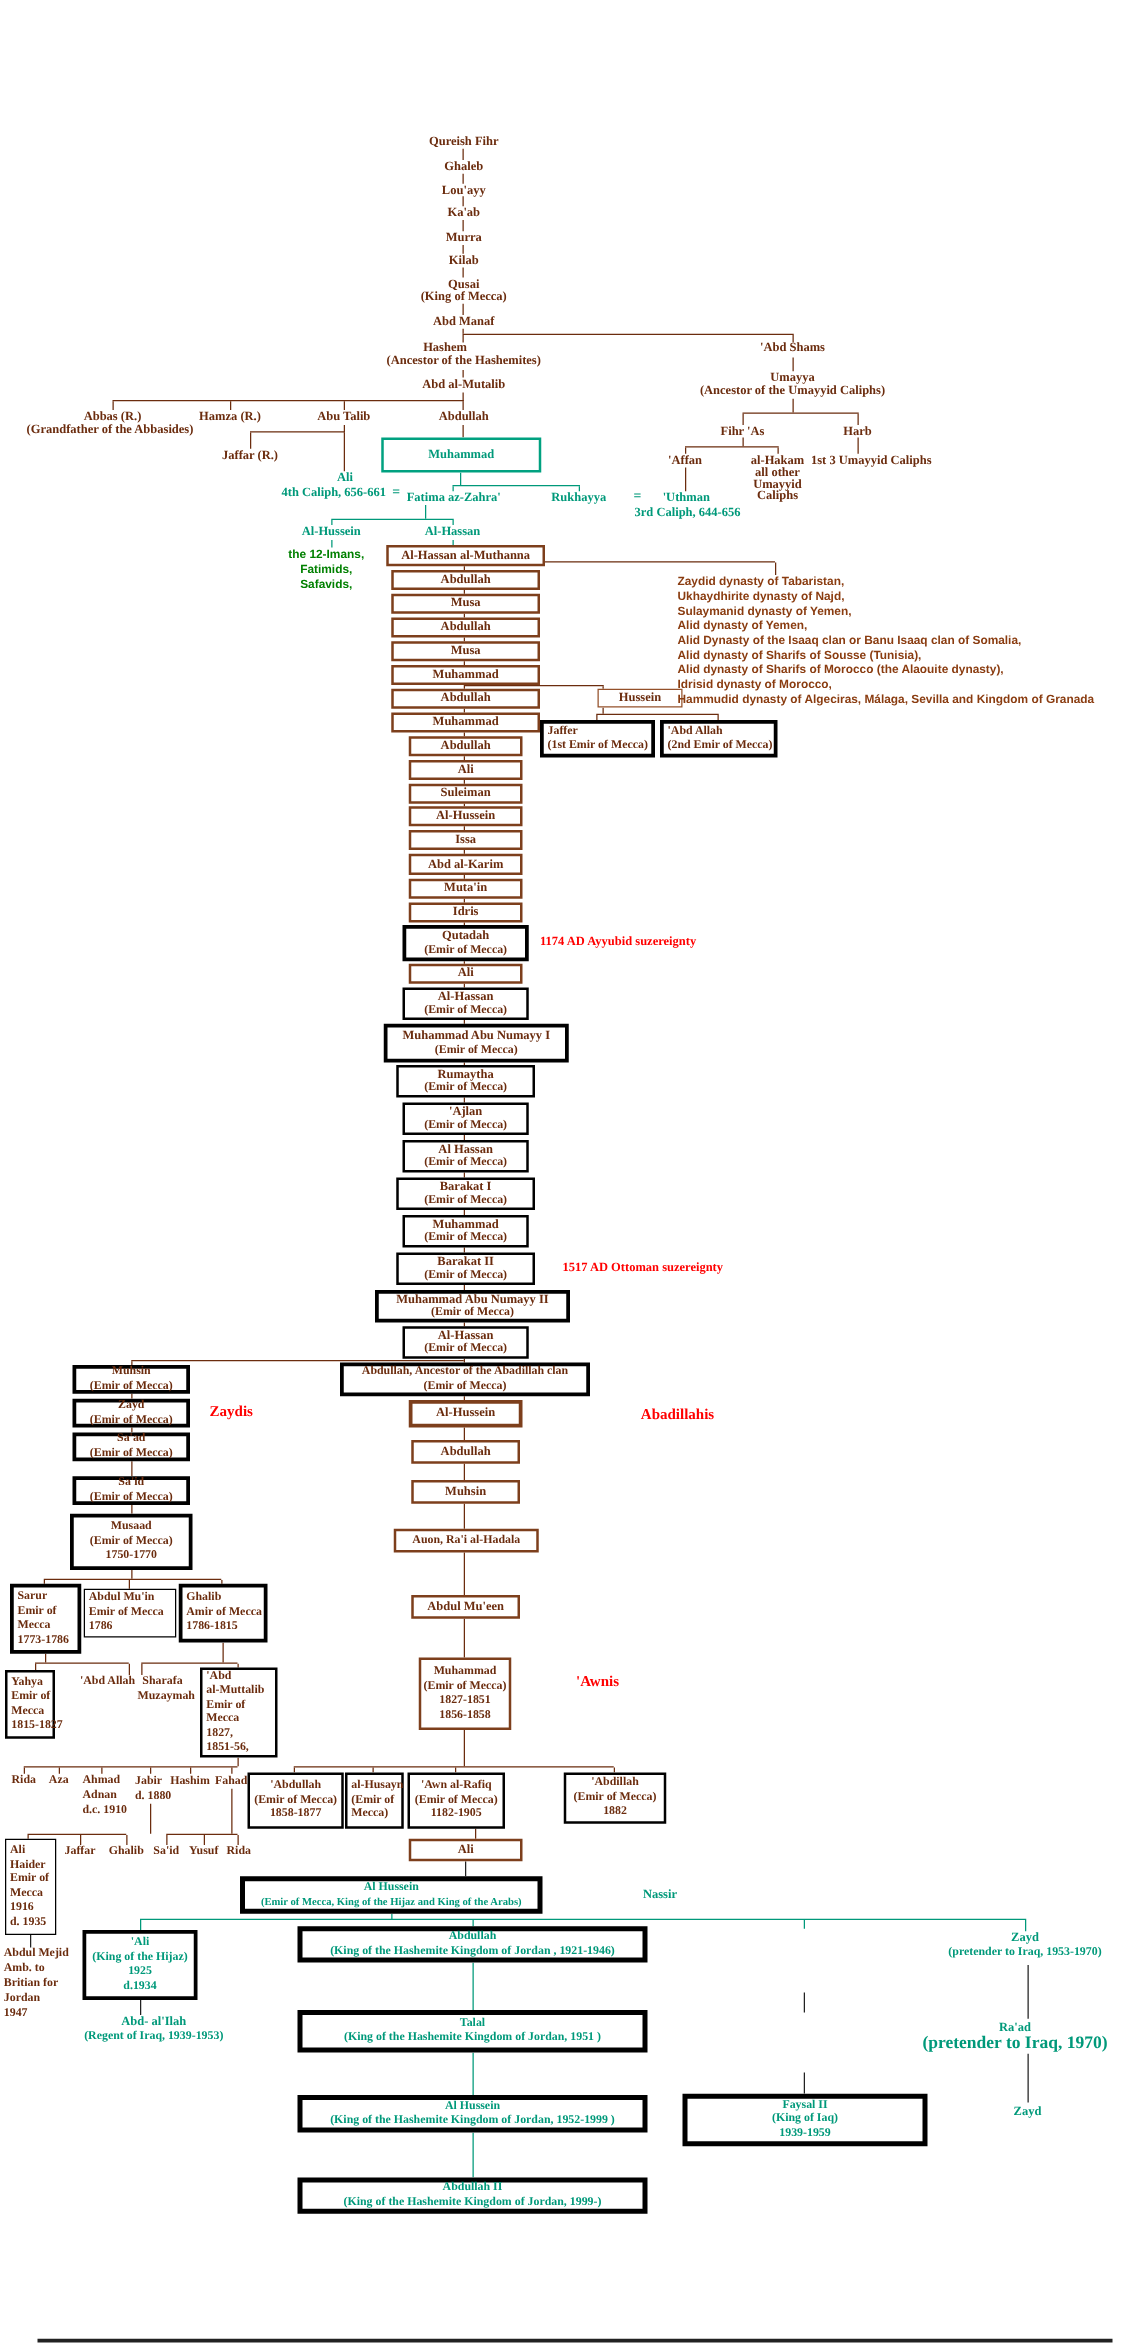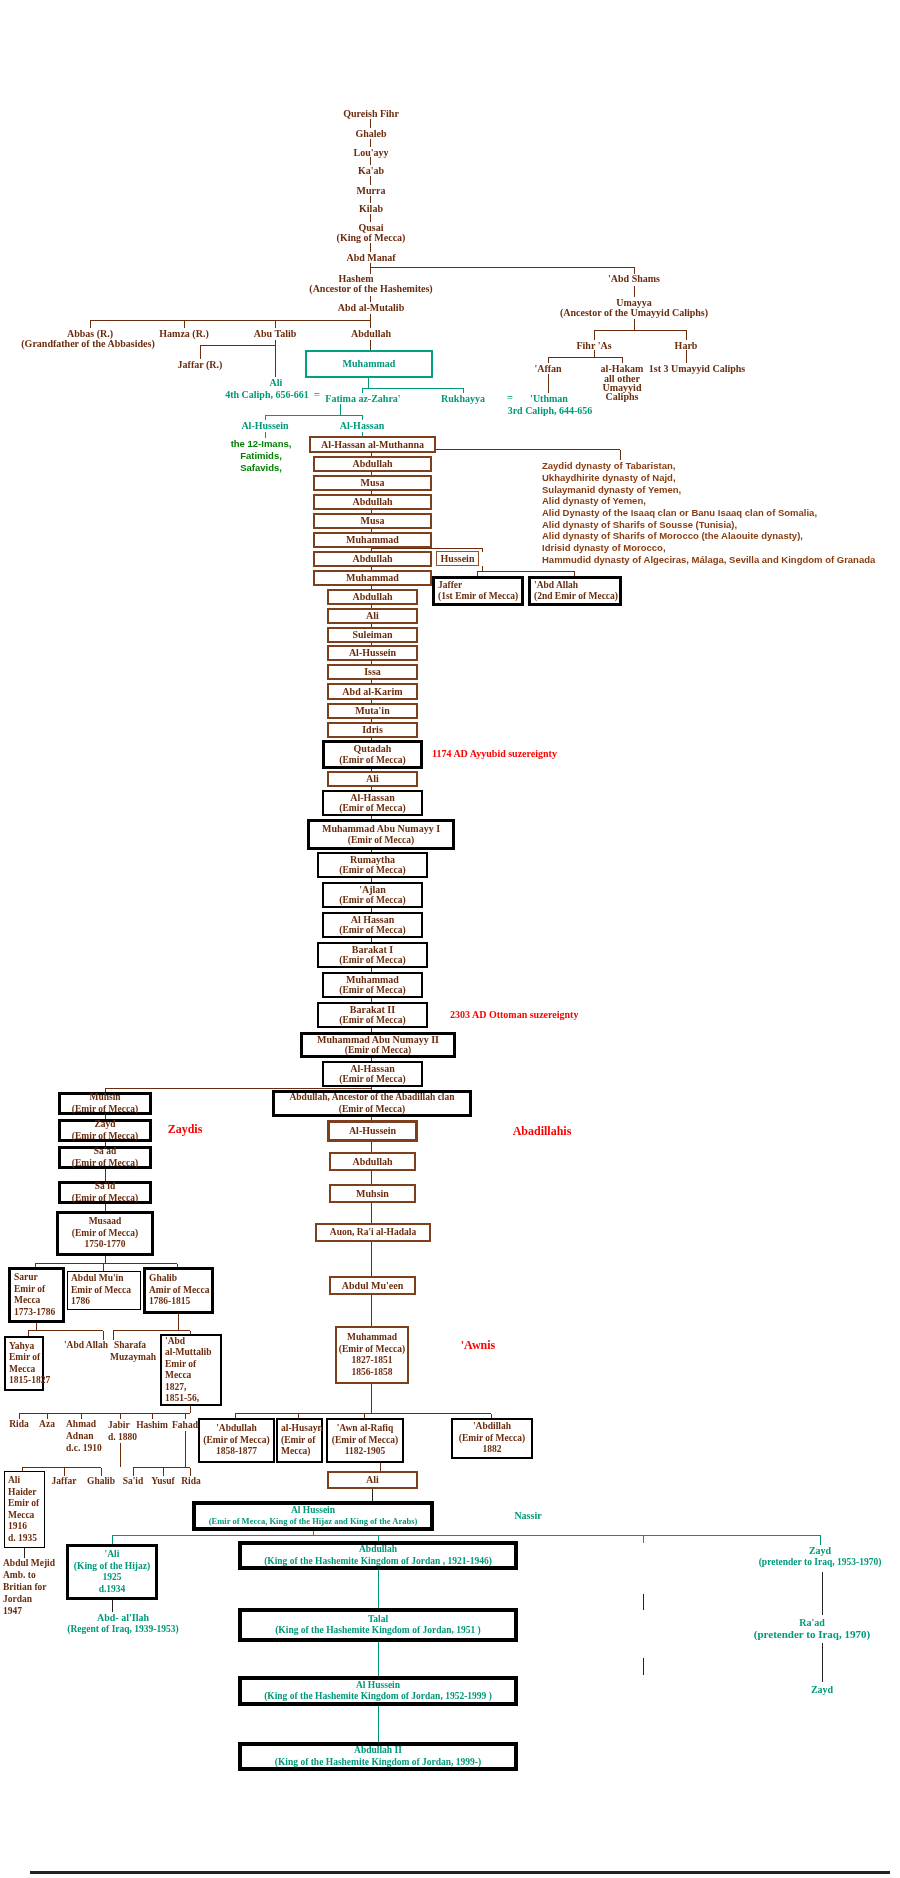--- a/index.html
+++ b/index.html
@@ -327,34 +327,34 @@
   <div class="box bn2" style="left:329px;top:1276px;width:87px;height:19px">
       <div>Abdul Mu'een</div>
     </div>
   <div class="box bn2 f9" style="left:335px;top:1326px;width:74px;height:58px">
     <div>Muhammad</div>
     <div>(Emir of Mecca)</div>
     <div>1827-1851</div>
     <div>1856-1858</div>
   </div>
 
-  <div class="box bn1" style="left:436px;top:551px;width:43px;height:15px">
+  <div class="box bn1" style="left:478px;top:551px;width:68px;height:15px">
       <div>Hussein</div>
     </div>
   <div class="box bk3 left f9" style="left:432px;top:576px;width:92px;height:30px">
     <div>Jaffer</div>
     <div>(1st Emir of Mecca)</div>
   </div>
   <div class="box bk3 left f9" style="left:528px;top:576px;width:94px;height:30px">
     <div>'Abd Allah</div>
     <div>(2nd Emir of Mecca)</div>
   </div>
 
   <div class="tl red10" style="left:432px;top:748px">1174 AD   Ayyubid suzereignty</div>
-  <div class="tl red10" style="left:450px;top:1009px">2303 AD  Ottoman suzereignty</div>
+  <div class="tl red10" style="left:450px;top:1009px">1517 AD  Ottoman suzereignty</div>
   <div class="t red12" style="left:185px;top:1124px">Zaydis</div>
   <div class="t red12" style="left:542px;top:1126px">Abadillahis</div>
   <div class="t red12" style="left:478px;top:1340px">'Awnis</div>
 
   <div class="box bk3 f9" style="left:58px;top:1092px;width:94px;height:23px">
     <div>Muhsin</div>
     <div>(Emir of Mecca)</div>
   </div>
   <div class="box bk3 f9" style="left:58px;top:1119px;width:94px;height:23px">
     <div>Zayd</div>
@@ -483,20 +483,25 @@
   </div>
   <div class="box bk4 tealt f9" style="left:238px;top:1676px;width:280px;height:30px">
     <div>Al Hussein</div>
     <div>(King of the Hashemite Kingdom of Jordan, 1952-1999 )</div>
   </div>
   <div class="box bk4 tealt f9" style="left:238px;top:1742px;width:280px;height:29px">
     <div>Abdullah II</div>
     <div>(King of the Hashemite Kingdom of Jordan, 1999-)</div>
   </div>
 
+  <div class="box bk4 tealt f9" style="left:546px;top:1675px;width:196px;height:42px">
+    <div>Faysal II</div>
+    <div>(King of Iaq)</div>
+    <div>1939-1959</div>
+  </div>
 
   <div class="t g" style="left:820px;top:1545px">Zayd</div>
   <div class="t g" style="left:820px;top:1557px;font-size:9.5px">(pretender to Iraq, 1953-1970)</div>
   <div class="t g" style="left:812px;top:1617px">Ra'ad</div>
-  <div class="t g" style="left:812px;top:1629px;font-size:11px">(pretender to Iraq, 1970)</div>
+  <div class="t g" style="left:812px;top:1629px;font-size:14px">(pretender to Iraq, 1970)</div>
   <div class="t g" style="left:822px;top:1684px">Zayd</div>
 
 </div>
 
 </body></html>

